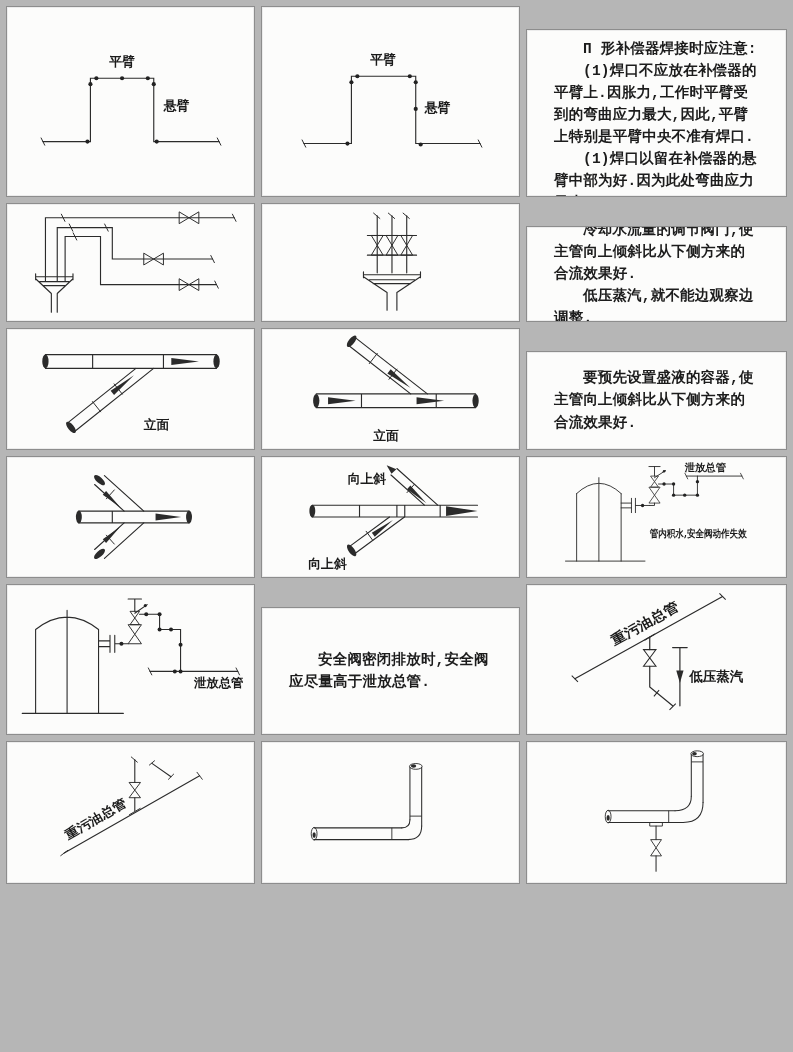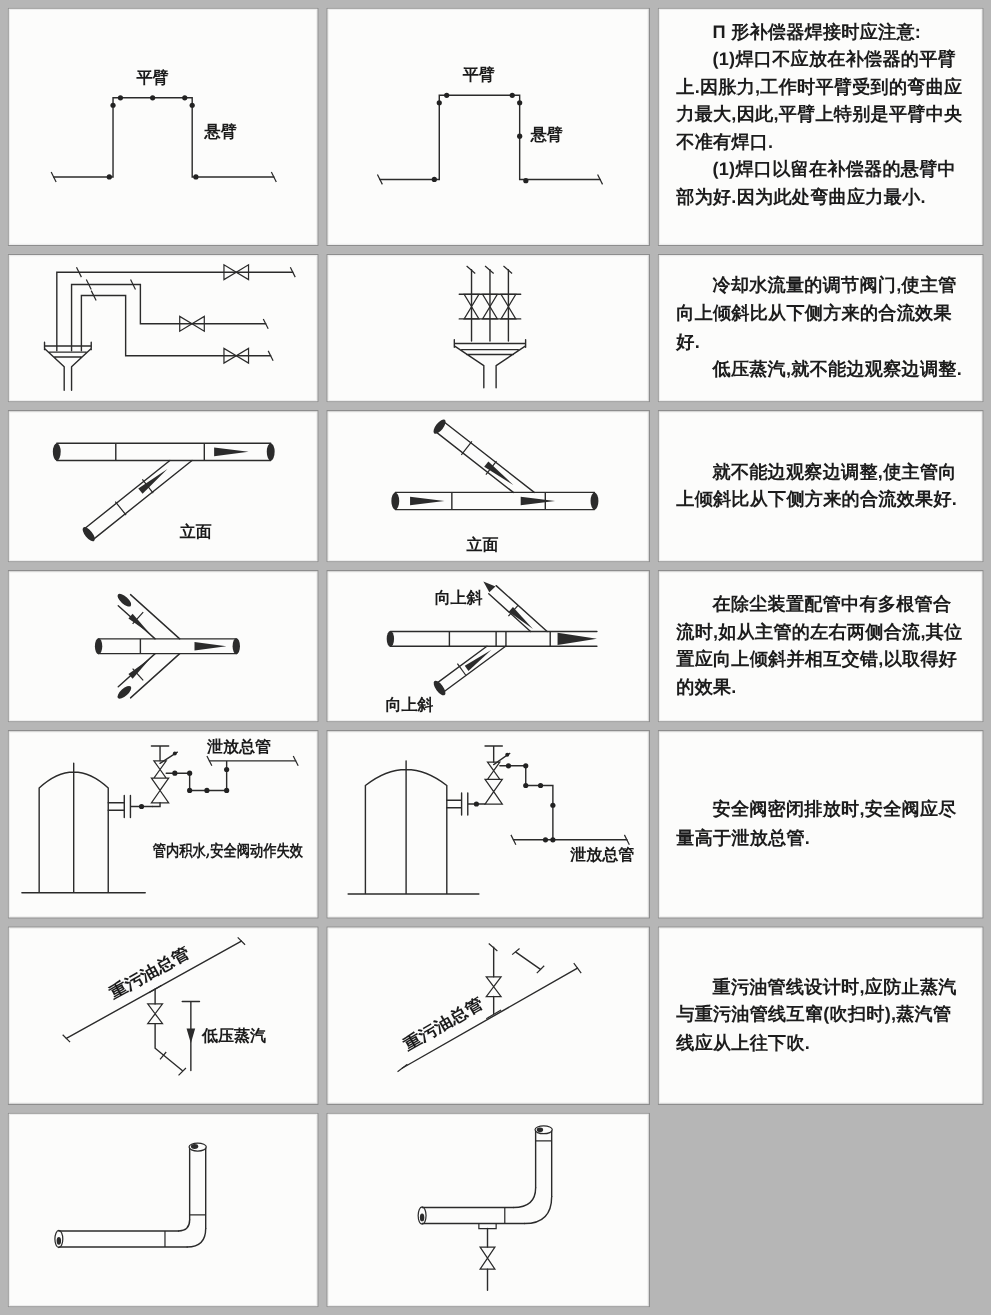--- a/index.html
+++ b/index.html
@@ -2,22 +2,22 @@
 <html><head>
 <meta charset="utf-8">
 <style>
   html,body{margin:0;padding:0;}
   body{width:793px;height:1052px;background:#b6b6b6;font-family:"DejaVu Sans","Liberation Sans",sans-serif;}
   .board{box-sizing:border-box;width:793px;height:1052px;padding:6px;background:#b6b6b6;
     display:grid;grid-template-columns:249px 259px 261px;
     grid-template-rows:191px 119px 122px 122px 151px 143px 156px;gap:6px;}
   .cell{background:#fcfcfb;border:1px solid #8d8d8d;box-shadow:inset 0 0 0 1px #ececec;position:relative;overflow:hidden;}
   .cell svg{display:block;width:100%;height:100%;}
-  .note-cell{box-sizing:border-box;padding:6px 14px;display:flex;flex-direction:column;justify-content:center;
-    font-family:Liberation Sans, sans-serif;color:#1c1c1c;}
+  .note-cell{box-sizing:border-box;padding:6px 27px;display:flex;flex-direction:column;justify-content:center;
+    font-family:Liberation Mono, monospace;color:#1c1c1c;margin-top:23px;}
   .note-cell.top{justify-content:flex-start;padding-top:8px;}
   .para{margin:0;text-indent:2em;font-size:14.5px;line-height:1.52;font-weight:600;letter-spacing:.2px;}
   
   .ln{stroke:#2b2b2b;stroke-width:1.15;fill:none;stroke-linecap:round;}
   .thin{stroke:#2b2b2b;stroke-width:1;fill:none;}
   .fl{fill:#2b2b2b;stroke:none;}
   .dot{fill:#222;stroke:none;}
   .lbl{font-family:"DejaVu Serif","Liberation Serif",serif;font-size:13px;font-weight:700;fill:#1b1b1b;stroke:none;}
 </style>
 </head>
@@ -119,21 +119,21 @@
       <polygon class="fl" points="156,69.5 184,73 156,76.5"></polygon>
 
       <path class="ln" d="M 86,16 L 150,66 M 94,9 L 167,66"></path>
       <ellipse class="fl" cx="90" cy="12.5" rx="3" ry="7" transform="rotate(38 90 12.5)"></ellipse>
       <path class="thin" d="M 107.7,35.5 L 116.3,24.5 M 127.7,51.5 L 136.3,40.5"></path>
       <polygon class="fl" points="150,60 126.3,45.2 129.7,40.8"></polygon>
       <text class="lbl" x="112" y="113" font-size="14">立面</text>
     </svg>
   </div>
   <div class="cell note-cell">
-    <p class="para">就不能边观察边调整,使主管向上倾斜比从下侧方来的合流效果好.</p>
+    <p class="para">要预先设置盛液的容器,使主管向上倾斜比从下侧方来的合流效果好.</p>
   </div>
 
   <div class="cell">
     <svg viewBox="0 0 249 122">
       <path class="ln" d="M 72,55 H 184 M 72,67 H 184 M 106,55 V 67"></path>
       <ellipse class="fl" cx="72" cy="61" rx="3" ry="6.5"></ellipse>
         <ellipse class="fl" cx="184" cy="61" rx="3" ry="6.5"></ellipse>
       <polygon class="fl" points="150,57.5 176,61 150,64.5"></polygon>
 
       <path class="ln" d="M 88,28 L 118,55 M 98,19 L 138,55"></path>
@@ -158,23 +158,20 @@
       <path class="thin" d="M 146,36.5 L 154,27.5"></path>
       <polygon class="fl" points="166,47 146.3,32.9 149.7,29.1"></polygon>
 
       <path class="ln" d="M 92.7,98.6 L 143.7,61 M 87.3,91.4 L 128.5,61"></path>
       <ellipse class="fl" cx="90" cy="95" rx="3" ry="7" transform="rotate(-36 90 95)"></ellipse>
       <path class="thin" d="M 104.5,75.2 L 111.5,84.8"></path>
       <polygon class="fl" points="132,64 113.5,81.1 110.5,76.9"></polygon>
       <text class="lbl" x="86" y="26">向上斜</text>
       <text class="lbl" x="46" y="113">向上斜</text>
     </svg>
-  </div>
-  <div class="cell note-cell">
-    <p class="para">在除尘装置配管中有多根管合流时,如从主管的左右两侧合流,其位置应向上倾斜并相互交错,以取得好的效果.</p>
   </div>
 
   <div class="cell">
     <svg viewBox="0 0 249 151">
 
       <path class="ln" d="M 24,46 Q 52,20 80,46 M 24,46 V 131 M 80,46 V 131 M 52,26 V 131 M 10,131 H 110"></path>
 
       <path class="ln" d="M 80,58 H 93 M 80,64 H 93 M 93,52 V 70 M 98,52 V 70 M 98,61 H 116"></path>
       <circle class="dot" cx="107" cy="61" r="2.1"></circle>
 
@@ -245,23 +242,20 @@
       <path class="thin" d="M 56,117 L 64,111 M 199,29 L 205,37"></path>
       <text class="lbl" transform="translate(64,100) rotate(-30)" font-size="12" textLength="72" lengthAdjust="spacingAndGlyphs">重污油总管</text>
 
       <path class="ln" d="M 134,16 V 40 M 134,56 V 70"></path>
       <path class="thin" d="M 130,13 L 137,19 M 128,40 L 140,40 L 134,48 Z M 128,56 L 140,56 L 134,48 Z M 128,74 L 140,67"></path>
 
       <path class="ln" d="M 152,20 L 172,34"></path>
       <path class="thin" d="M 149,22 L 155,17 M 169,37 L 175,31"></path>
     </svg>
   </div>
-  <div class="cell note-cell">
-    <p class="para">重污油管线设计时,应防止蒸汽与重污油管线互窜(吹扫时),蒸汽管线应从上往下吹.</p>
-  </div>
 
   <div class="cell">
     <svg viewBox="0 0 249 156">
       <path class="ln" d="M 146,28 V 86 M 159,28 V 93"></path>
       <ellipse class="thin" cx="152.5" cy="27" rx="7" ry="3.2"></ellipse>
       <ellipse class="fl" cx="150" cy="26.5" rx="3" ry="2"></ellipse>
       <path class="ln" d="M 159,93 Q 159,108 144,108 M 146,86 Q 146,95 137,95"></path>
       <path class="ln" d="M 40,95 H 137 M 40,108 H 144"></path>
       <ellipse class="thin" cx="40" cy="101.5" rx="3.2" ry="7"></ellipse>
       <ellipse class="fl" cx="40" cy="103" rx="1.8" ry="3.2"></ellipse>

